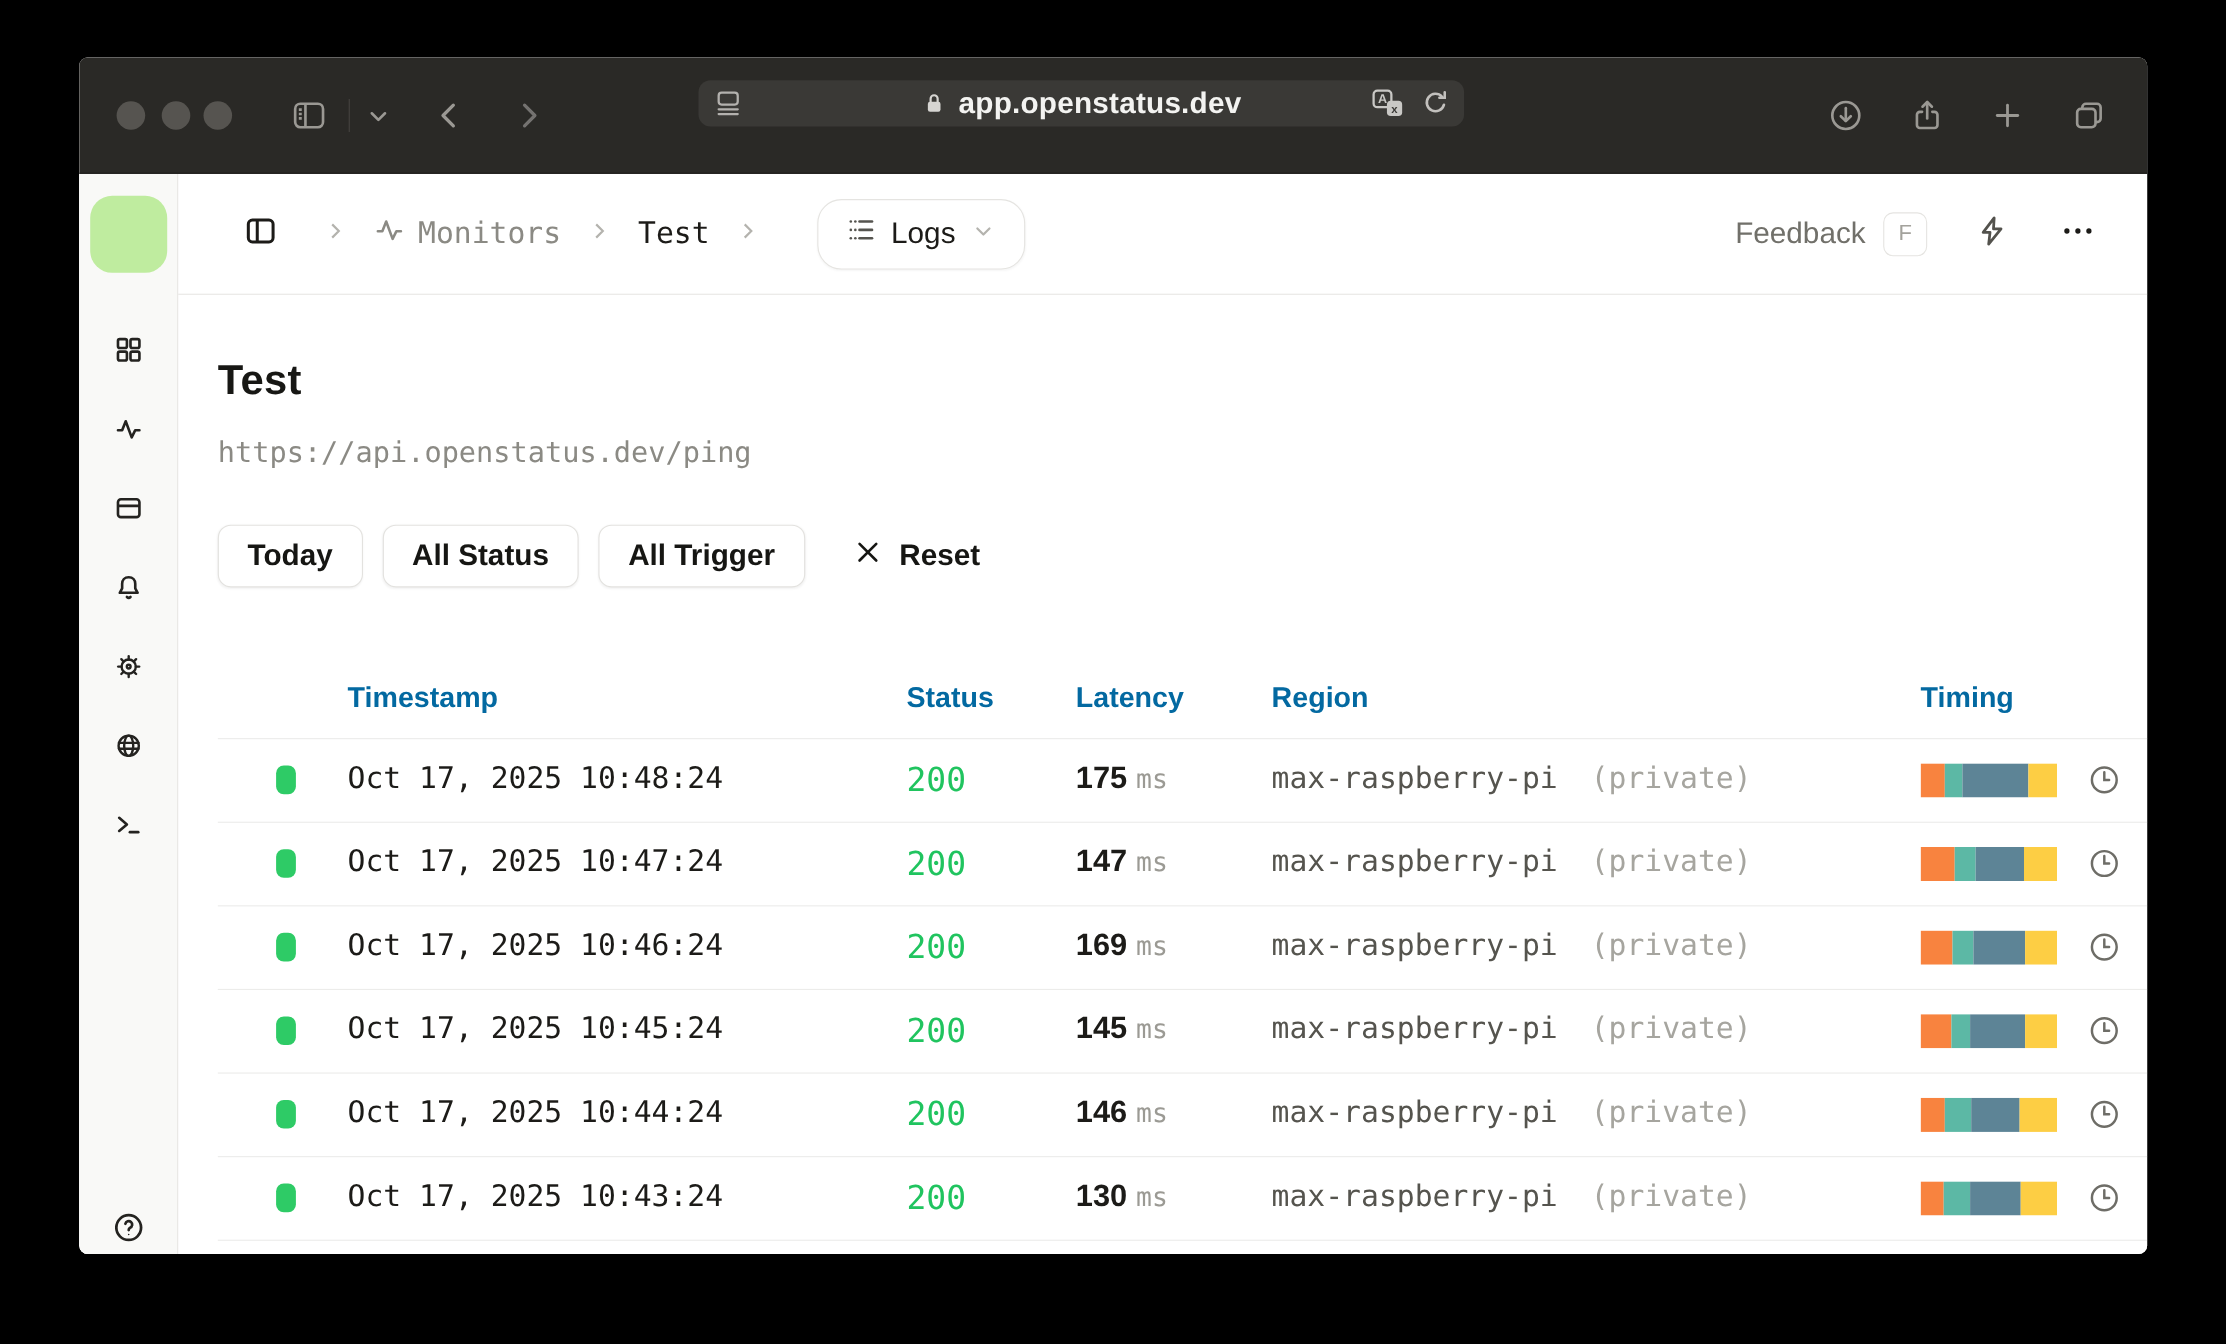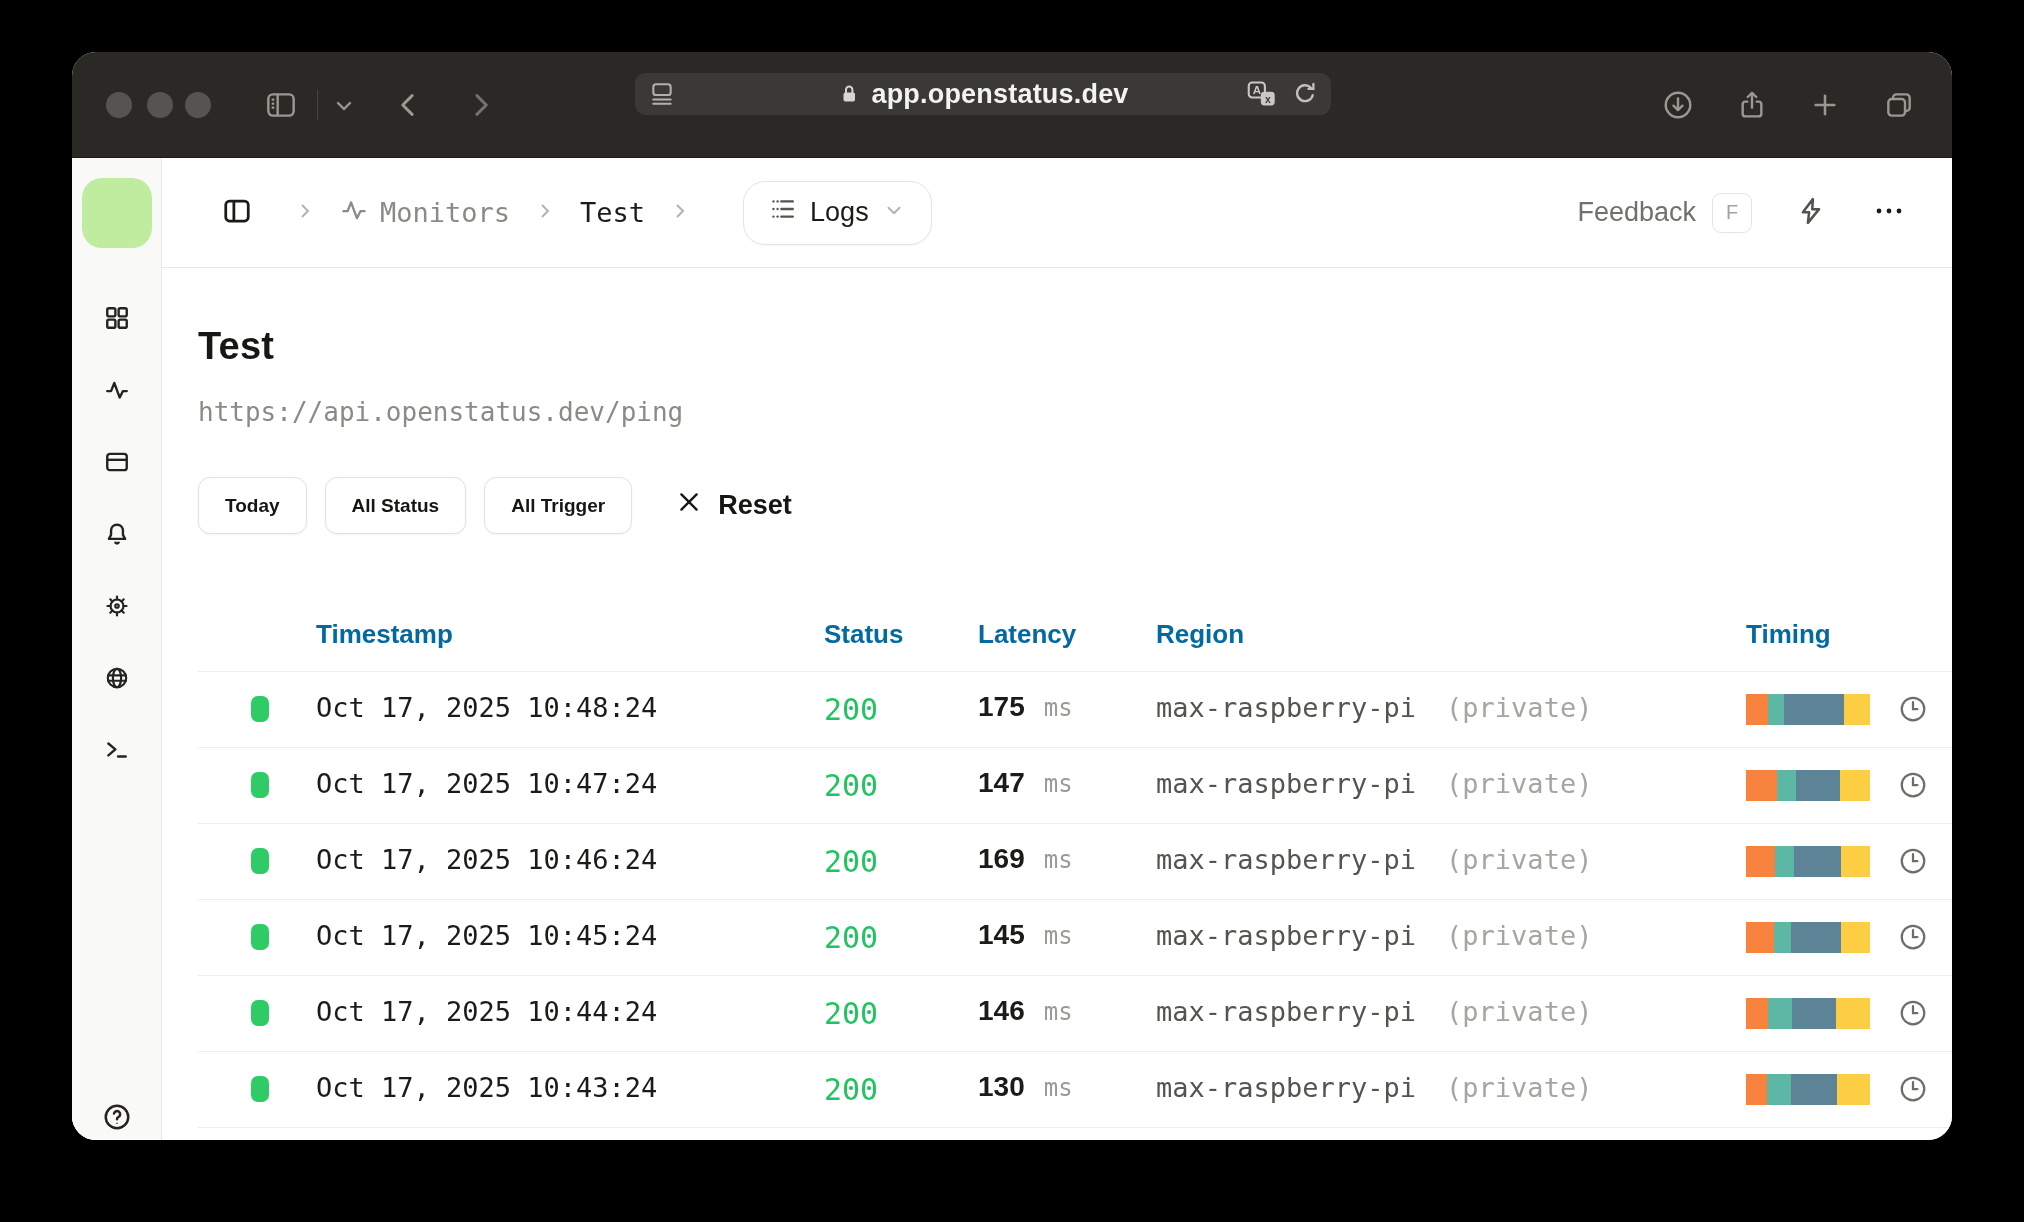--- a/index.html
+++ b/index.html
@@ -1,21 +1,21 @@
 <!DOCTYPE html>
 <html style="--green: #20c45f; --dotgreen: #2ecb66;"><head>
 <meta charset="utf-8">
 <style>
   html,body{margin:0;padding:0;background:#000;}
   .canvas{position:relative;width:2024px;height:1222px;background:#000;overflow:hidden;
           font-family:"Liberation Sans",sans-serif;}
   .mono{font-family:"DejaVu Sans Mono",monospace;}
 
   
-  .window{position:absolute;left:72px;top:52px;width:1880px;height:1088px;border-radius:24px;
+  .window{position:absolute;left:72px;top:52px;width:1880px;height:1088px;border-radius:8px;
           overflow:hidden;background:#fff;box-shadow:0 0 60px rgba(0,0,0,.9);}
 
   
   .chrome{position:relative;height:105px;background:#2a2926;border-bottom:1px solid #1c1b19;}
   .chrome svg{display:block;}
   .tl{position:absolute;top:40px;width:26px;height:26px;border-radius:50%;background:#565450;}
   .ci{position:absolute;top:37px;color:#9a9893;}
   .ci.dim{color:#747270;}
   .vsep{position:absolute;left:245px;top:38px;width:1px;height:30px;background:#454340;}
   .urlfield{position:absolute;left:563px;top:21px;width:696px;height:42px;background:#3a3936;
@@ -51,33 +51,33 @@
   .fkey{width:38px;height:38px;border:1px solid #e5e4e1;border-radius:9px;color:#a3a29c;font-size:20px;
         display:flex;align-items:center;justify-content:center;margin-left:16px;}
   .zap{color:#53524d;margin-left:44px;}
   .dots{color:#1c1b18;margin-left:46px;}
 
   .main{padding:56px 0 0 36px;}
   .ptitle{font-size:38px;font-weight:700;color:#171714;line-height:44px;letter-spacing:.2px;}
   .endpoint{margin-top:28px;font-size:26px;color:#8b8a84;line-height:32px;}
   .filters{margin-top:48px;display:flex;align-items:center;height:59px;}
   .fbtn{height:57px;border:1px solid #e3e2df;border-radius:12px;background:#fff;padding:0 26px;
-        display:flex;align-items:center;font-size:19px;font-weight:600;color:#161613;margin-right:18px;
+        display:flex;align-items:center;font-size:27px;font-weight:600;color:#161613;margin-right:18px;
         box-shadow:0 1px 2px rgba(0,0,0,.05);}
   .reset{display:flex;align-items:center;gap:16px;margin-left:26px;font-size:27px;font-weight:600;color:#161613;}
 
   .table{margin-top:76px;position:relative;}
   .thead{position:relative;height:60px;border-bottom:1px solid #ececе9;border-bottom:1px solid #ececea;}
   .thead span{position:absolute;top:8px;font-size:26px;font-weight:600;color:#0369a1;}
   .row{position:relative;height:75px;border-bottom:1px solid #ececea;}
   .dot{position:absolute;left:53px;top:24px;width:18px;height:26px;border-radius:7px;background:var(--dotgreen);}
   .c-ts{position:absolute;left:118px;top:20px;font-size:27px;color:#1c1b18;}
   .c-st{position:absolute;left:626px;top:20px;font-size:30px;color:var(--green);}
   .c-lat{position:absolute;left:780px;top:19px;font-size:28px;font-weight:600;color:#1c1b18;}
-  .c-lat .unit{font-size:24px;font-weight:400;color:#9b9a94;font-family:"DejaVu Sans Mono",monospace;margin-left:19px;}
+  .c-lat .unit{font-size:24px;font-weight:400;color:#9b9a94;font-family:"DejaVu Sans Mono",monospace;margin-left:8px;}
   .c-reg{position:absolute;left:958px;top:20px;font-size:27px;color:#55544e;}
   .c-reg .note{color:#a6a59f;margin-left:30px;}
   .bar{position:absolute;left:1548px;top:22px;width:124px;height:31px;display:flex;overflow:hidden;}
   .bar span{height:100%;}
   .clock{position:absolute;left:1700px;top:22px;color:#6e6d67;}
 </style>
 </head>
 <body>
 
 <div class="canvas">

